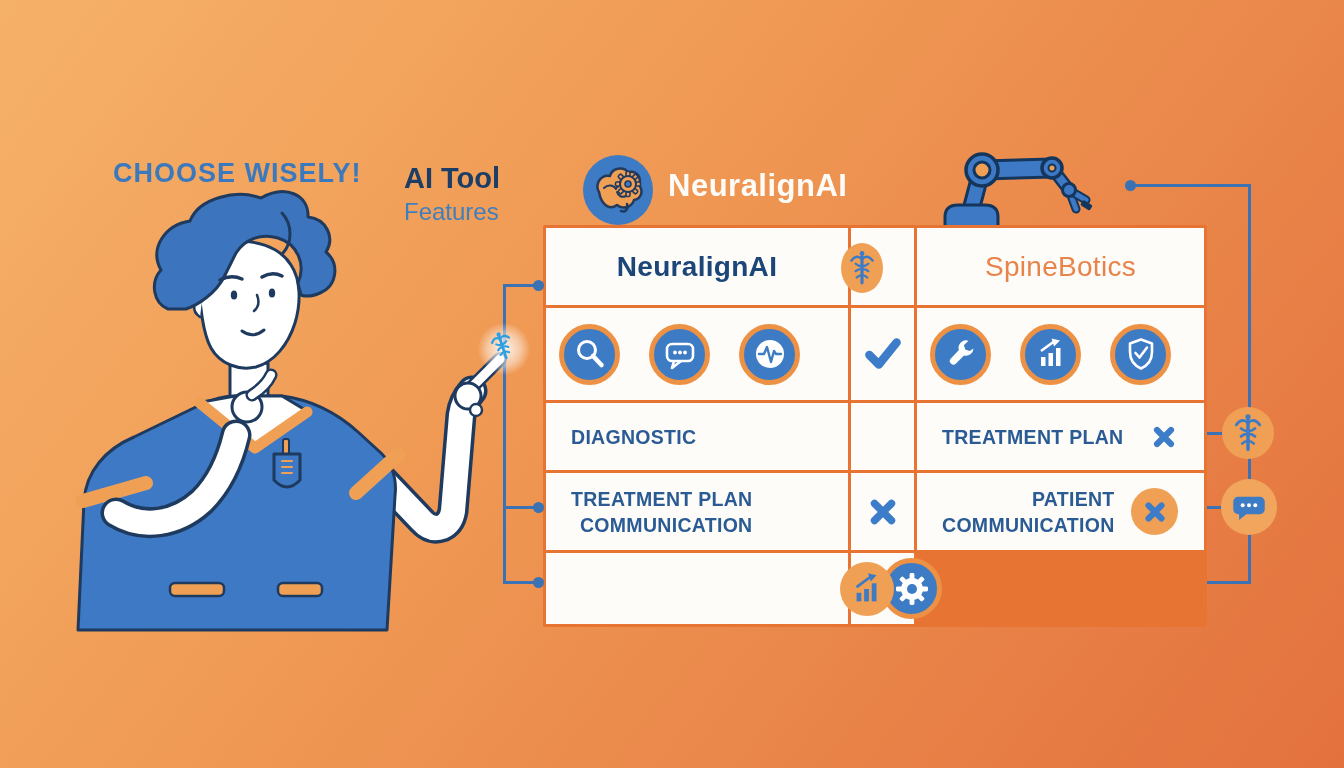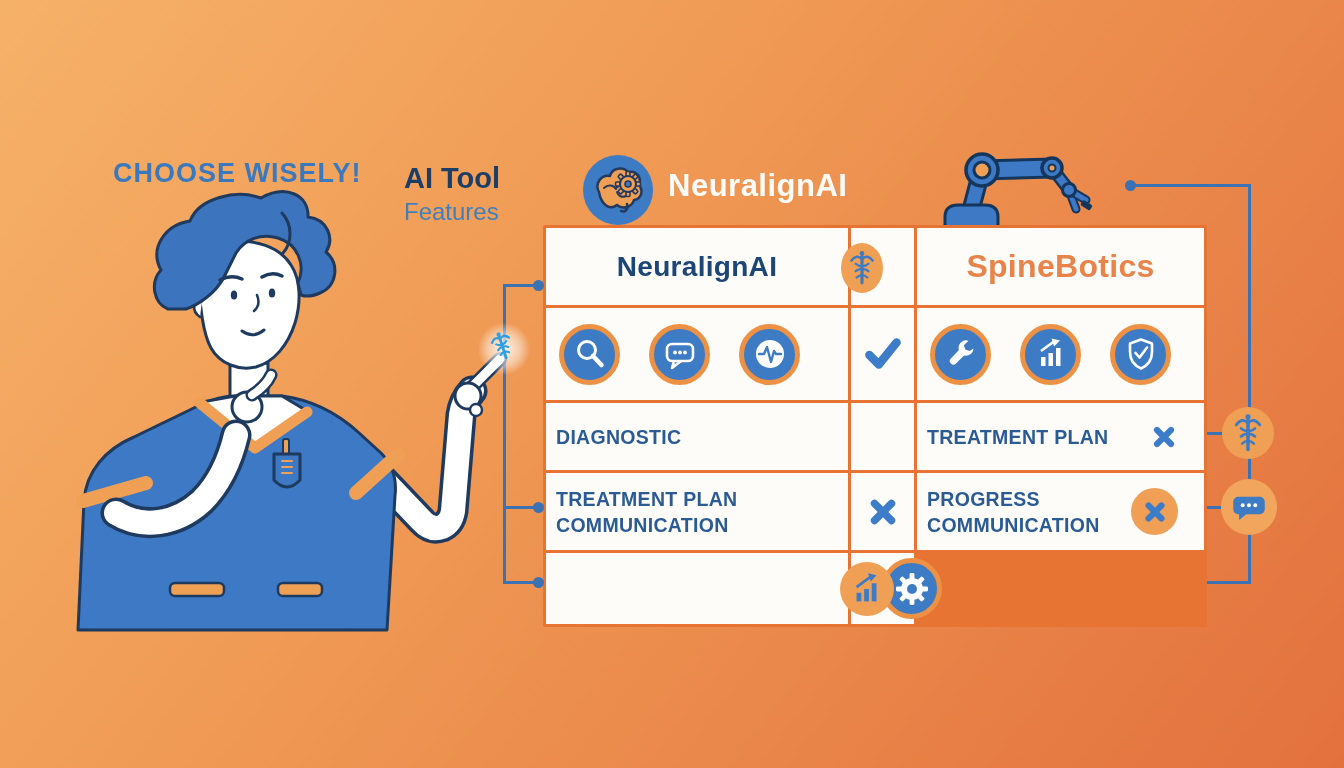--- a/index.html
+++ b/index.html
@@ -18,28 +18,28 @@
   #brandTitle{left:668px;top:168px;font-size:31px;font-weight:800;color:#FCFBF8;letter-spacing:.5px;}
   #brainBadge{left:583px;top:155px;width:70px;height:70px;border-radius:50%;background:#3D7BC4;
     display:flex;align-items:center;justify-content:center;}
 
   
   #cmpTable{left:543px;top:225px;width:664px;height:402px;background:#E87434;border-radius:2px;
     display:grid;grid-template-columns:302px 63px 287px;grid-template-rows:77px 92px 67px 77px 71px;
     gap:3px;padding:3px;box-sizing:border-box;}
   .cell{background:#FDFCF9;display:flex;align-items:center;position:relative;}
   .hdrL{justify-content:center;font-size:28px;font-weight:800;color:#1C4677;letter-spacing:.3px;}
-  .hdrR{justify-content:center;font-size:32px;font-weight:700;color:#E8834A;letter-spacing:.3px;}
+  .hdrR{justify-content:center;font-size:28px;font-weight:400;color:#E8834A;letter-spacing:.3px;}
   .iconsCell{gap:29px;padding-left:13px;}
   .fcirc{width:61px;height:61px;border-radius:50%;background:#3D7BC4;border:5px solid #ED9144;
     box-sizing:border-box;display:flex;align-items:center;justify-content:center;flex:0 0 auto;}
   .ocirc{border-radius:50%;background:#F0A055;display:flex;align-items:center;justify-content:center;}
   .midCell{justify-content:center;}
   .featTxt{font-size:19.5px;font-weight:700;color:#2A5B94;letter-spacing:.3px;line-height:26px;}
-  .padL{padding-left:10px;}
+  .padL{padding-left:25px;text-align:right;}
   .spread{justify-content:space-between;padding-right:26px;}
   #cadBadgeHdr{position:absolute;left:298px;top:18px;width:42px;height:50px;border-radius:50%;
     background:#F0A055;display:flex;align-items:center;justify-content:center;}
 
   
   #cadBadgeSide{left:1222px;top:407px;width:52px;height:52px;}
   #chatBadgeSide{left:1221px;top:479px;width:56px;height:56px;background:#F2A55C;}
 
   
   #sparkleGlow{left:478px;top:323px;width:52px;height:52px;border-radius:50%;
@@ -177,21 +177,21 @@
         <span>COMMUNICATION</span>
       </span>
     </div>
     <div class="cell midCell">
       <svg width="34" height="34" viewBox="0 0 32 32">
           <path d="M8 8 L24 24 M24 8 L8 24" stroke="#3D7CC9" stroke-width="7" stroke-linecap="round"></path>
         </svg>
     </div>
     <div class="cell padL spread">
       <span class="featTxt">
-        <span>PROGRESS</span><br>
+        <span>PATIENT</span><br>
         <span>COMMUNICATION</span>
       </span>
       <span class="ocirc" style="width:47px;height:47px">
         <svg width="26" height="26" viewBox="0 0 32 32">
             <path d="M8 8 L24 24 M24 8 L8 24" stroke="#3D7CC9" stroke-width="7.5" stroke-linecap="round"></path>
           </svg>
       </span>
     </div>
 
     <div class="cell midCell"></div>

